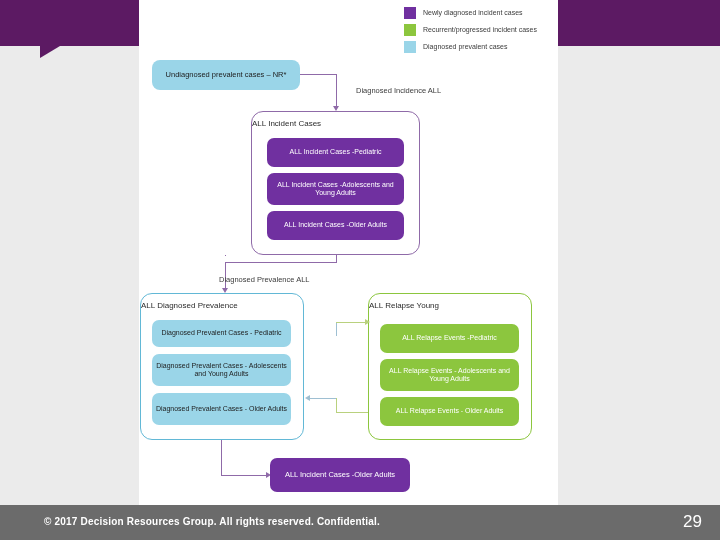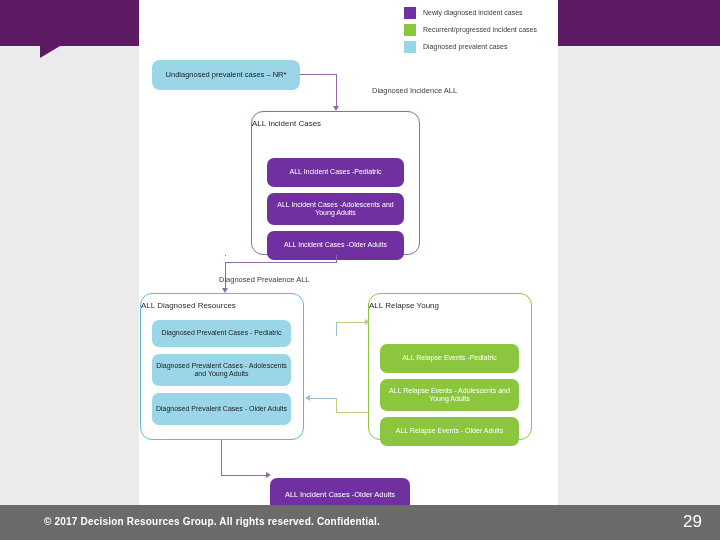--- a/index.html
+++ b/index.html
@@ -48,21 +48,21 @@
   #legend{left:404px;top:6px;width:150px;}
   .legend-row{display:flex;align-items:center;margin-bottom:4px;height:13px;}
   .legend-swatch{width:12px;height:12px;margin-right:7px;flex:0 0 auto;}
   .legend-label{font-size:7px;color:#3b3b3b;line-height:9px;white-space:nowrap;}
 
   
   .node{
     display:flex;align-items:center;justify-content:center;text-align:center;
     box-sizing:border-box;border-radius:7px;line-height:1.18;
   }
-  .node-fill{color:#ffffff;padding:2px 6px;margin-top:20px;}
+  .node-fill{color:#ffffff;padding:2px 6px;}
   .purple{background:#7030a0;}
   .green{background:#8cc63e;}
   .blue{background:#9ad5e8;color:#1d1d1d;}
 
   
   .group{
     box-sizing:border-box;background:#ffffff;border-radius:12px;
   }
   .group-title{
     position:absolute;left:0;right:0;top:7px;text-align:left;
@@ -125,21 +125,21 @@
   </div>
 
   <div class="node blue" style="left:152px;top:60px;width:148px;height:30px;font-size:7.5px;border-radius:8px;">
     <span>Undiagnosed prevalent cases – NR*</span>
   </div>
 
   <div class="line-h" style="left:300px;top:74px;width:36px;"></div>
   <div class="line-v" style="left:336px;top:74px;height:33px;"></div>
   <div class="arrow-down" style="left:332.5px;top:106px;"></div>
 
-  <div class="flow-label" style="left:372px;top:86px;">Diagnosed Incidence ALL</div>
+  <div class="flow-label" style="left:356px;top:86px;">Diagnosed Incidence ALL</div>
 
   <div class="group g-purple" style="left:251px;top:111px;width:169px;height:144px;">
     <div class="group-title">ALL Incident Cases</div>
   </div>
   <div class="node node-fill purple" style="left:267px;top:138px;width:137px;height:29px;font-size:7px;">
     <span>ALL Incident Cases -Pediatric</span>
   </div>
   <div class="node node-fill purple" style="left:267px;top:173px;width:137px;height:32px;font-size:7px;">
     <span>ALL Incident Cases -Adolescents and Young Adults</span>
   </div>
@@ -149,21 +149,21 @@
 
   <div class="line-v" style="left:225px;top:255px;height:1px;"></div>
   <div class="line-h" style="left:225px;top:262px;width:111px;"></div>
   <div class="line-v" style="left:336px;top:255px;height:8px;"></div>
   <div class="line-v" style="left:225px;top:262px;height:27px;"></div>
   <div class="arrow-down" style="left:221.5px;top:288px;"></div>
 
   <div class="flow-label" style="left:219px;top:275px;">Diagnosed Prevalence ALL</div>
 
   <div class="group g-blue" style="left:140px;top:293px;width:164px;height:147px;">
-    <div class="group-title">ALL Diagnosed Resources</div>
+    <div class="group-title">ALL Diagnosed Prevalence</div>
   </div>
   <div class="node blue" style="left:152px;top:320px;width:139px;height:27px;font-size:7px;">
     <span>Diagnosed Prevalent Cases  -  Pediatric</span>
   </div>
   <div class="node blue" style="left:152px;top:354px;width:139px;height:32px;font-size:7px;">
     <span>Diagnosed Prevalent Cases - Adolescents and Young Adults</span>
   </div>
   <div class="node blue" style="left:152px;top:393px;width:139px;height:32px;font-size:7px;">
     <span>Diagnosed Prevalent Cases - Older Adults</span>
   </div>

